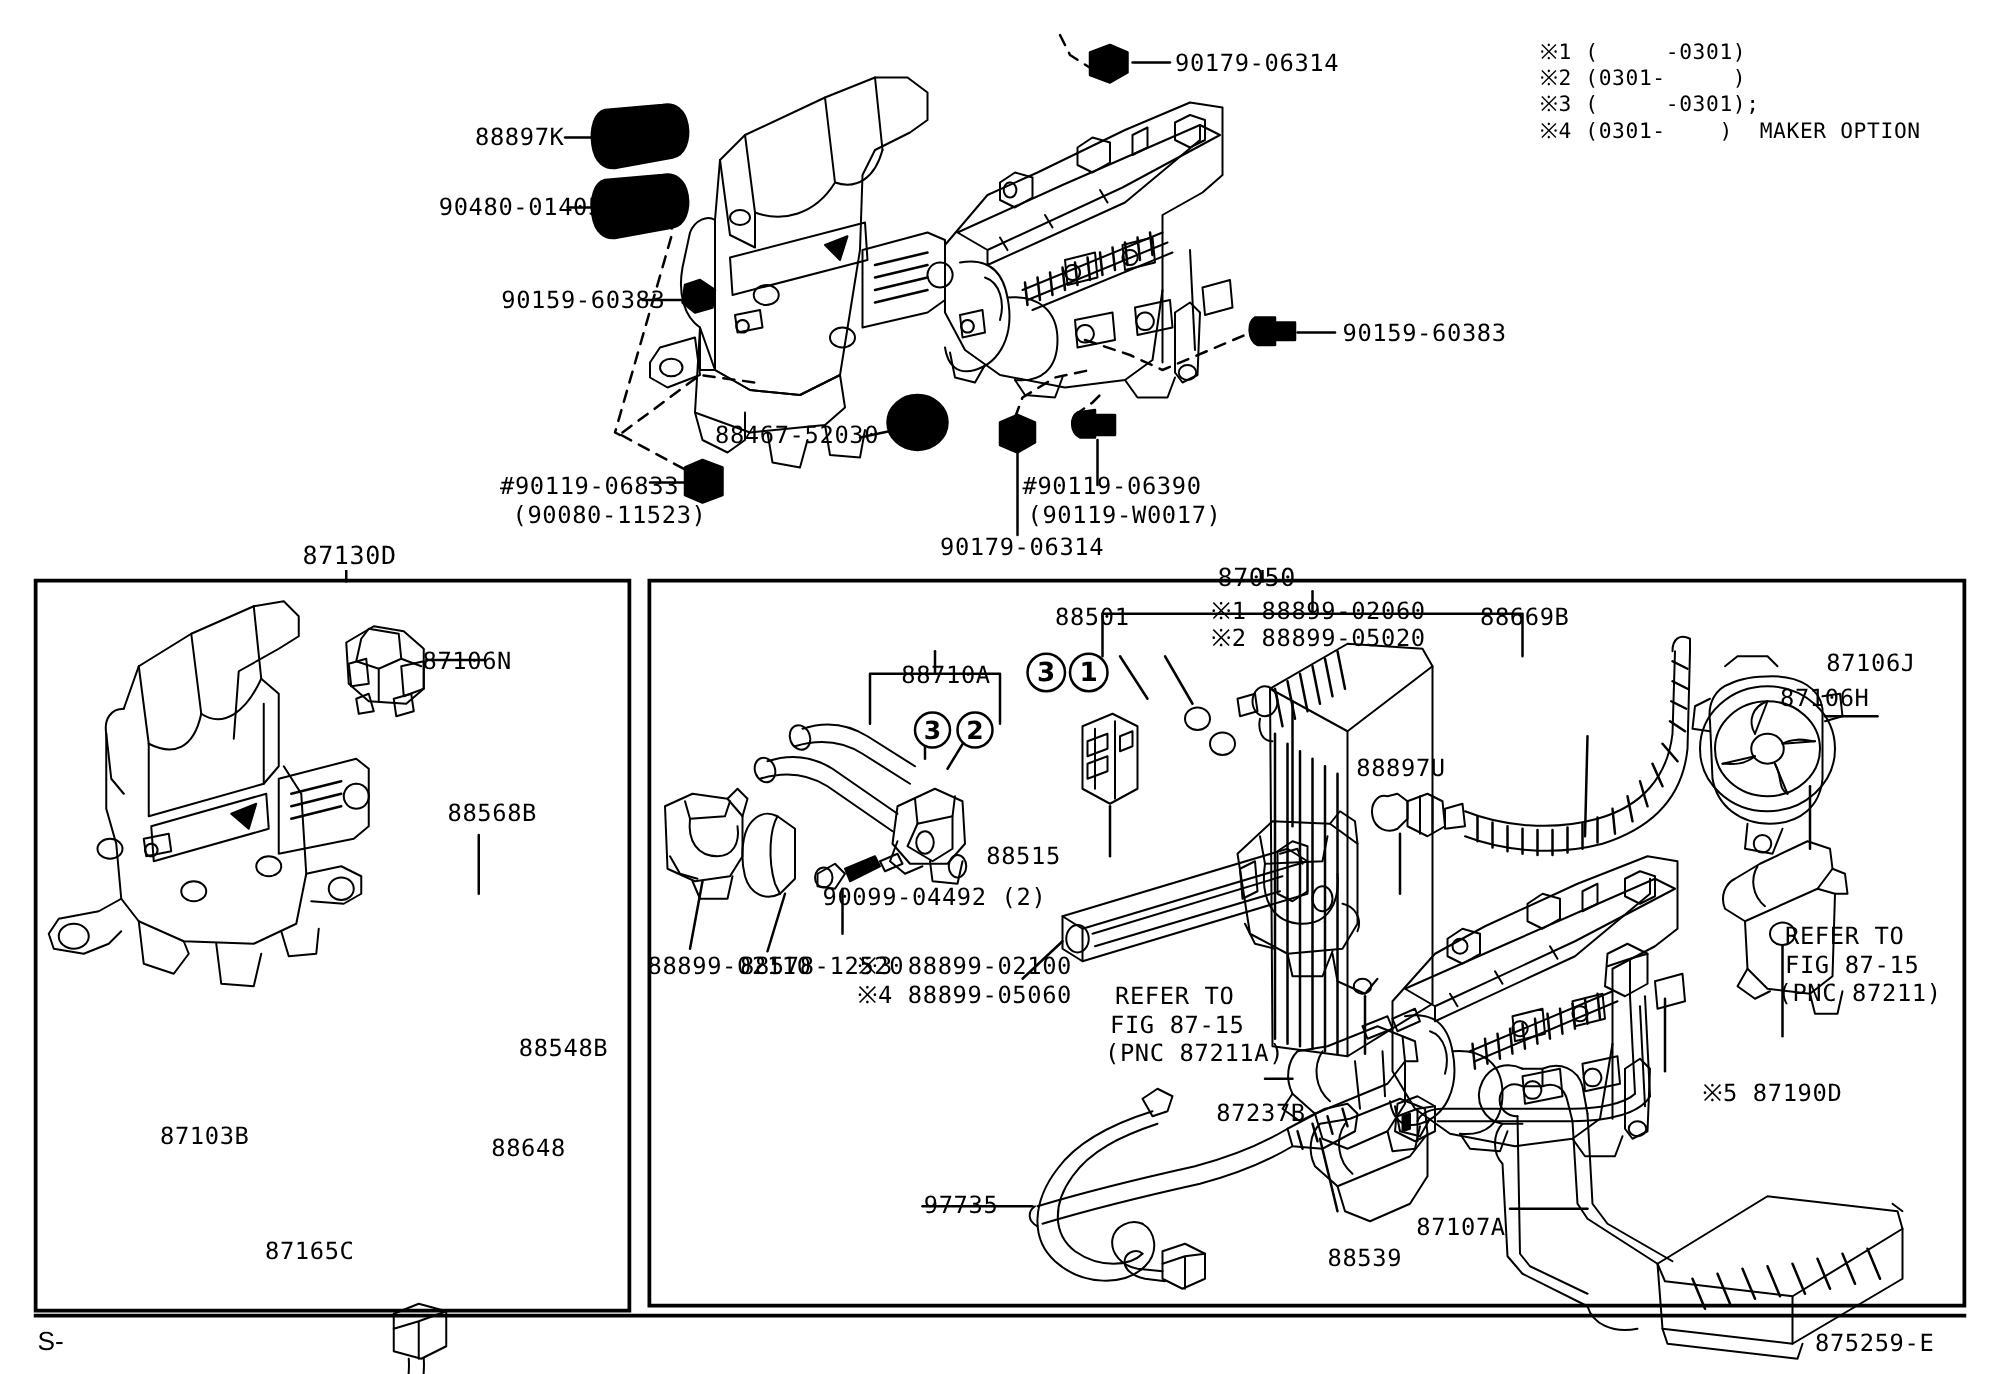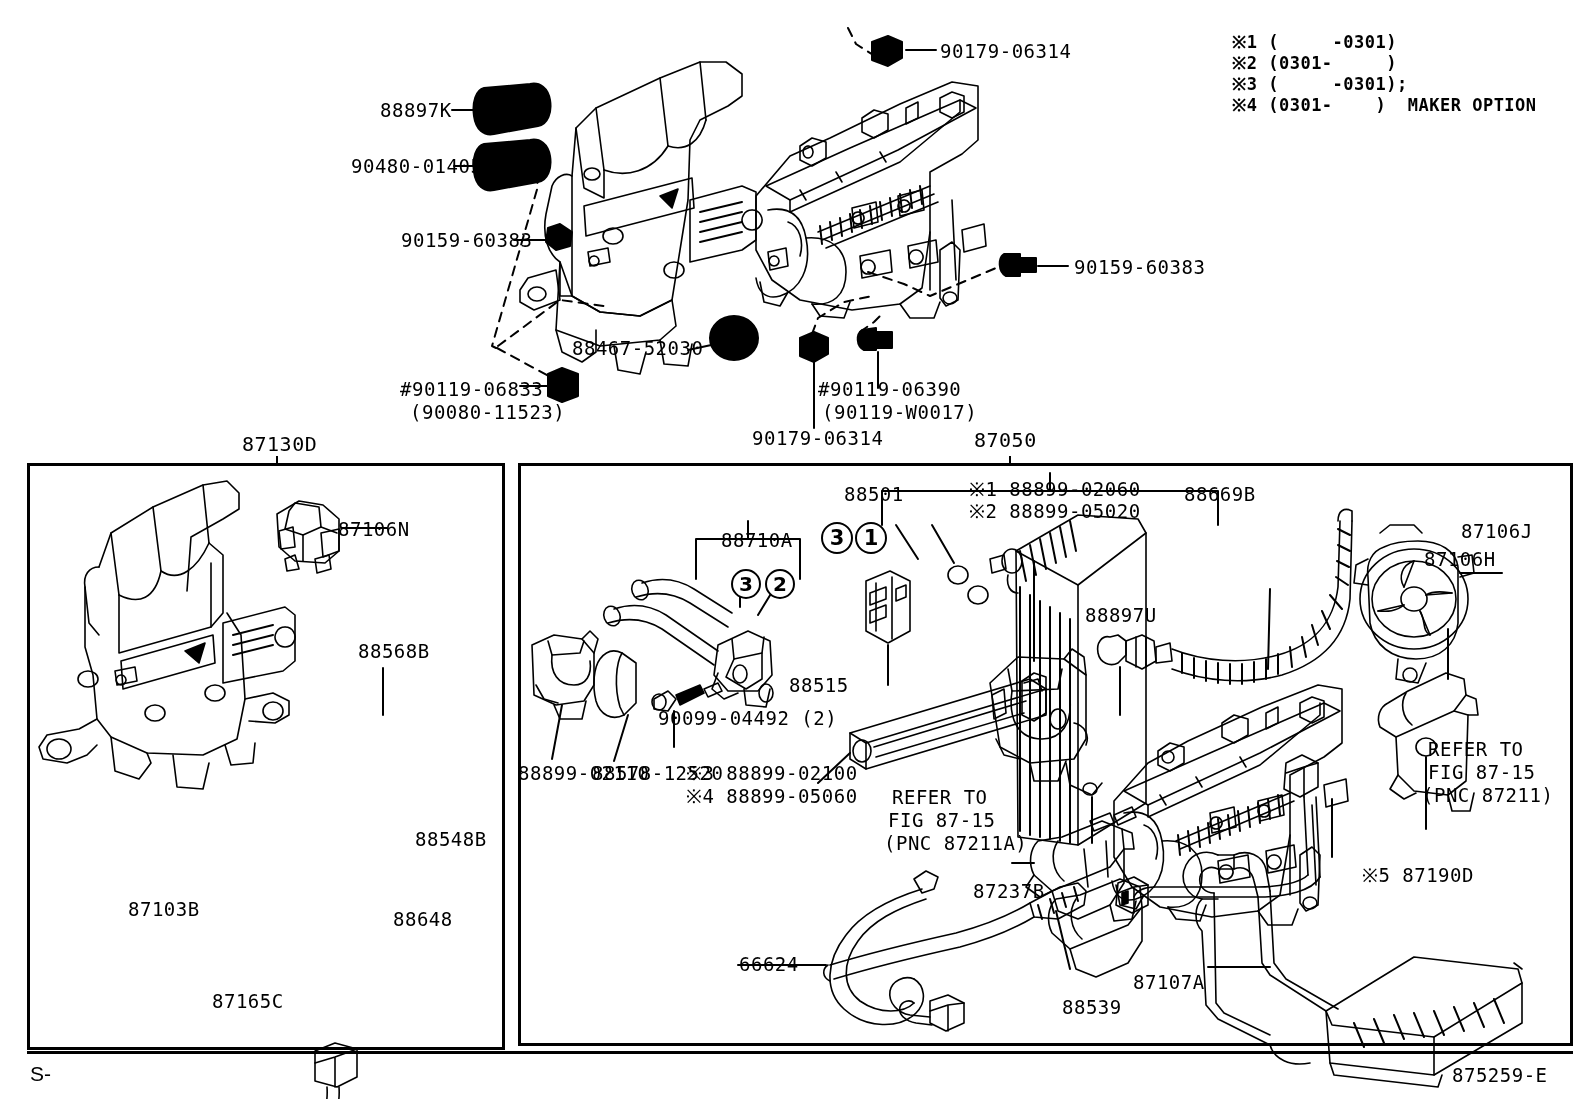--- a/index.html
+++ b/index.html
@@ -67,21 +67,21 @@
   svg.art .fill-k { fill: #000; stroke: #000; }
   svg.art .fill-w { fill: #fff; stroke: #000; }
   svg.art .thin { stroke-width: 1.6; }
   svg.art .dash { stroke-dasharray: 9 7; stroke-width: 2; }
 </style>
 </head>
 <body>
 
 <div id="sheet">
 
-  <div style="position:absolute; left:1232px; top:32px; width:340px;font-weight:bold;">
+  <div style="position:absolute; left:1232px; top:32px; width:340px;">
     <div class="lbl sm" style="position:relative;">※1 (     -0301)</div>
     <div class="lbl sm" style="position:relative;">※2 (0301-     )</div>
     <div class="lbl sm" style="position:relative;">※3 (     -0301);</div>
     <div class="lbl sm" style="position:relative;">※4 (0301-    )  MAKER OPTION</div>
   </div>
 
   <svg class="art" style="left:0; top:0;" width="1592" height="460" viewBox="0 0 1592 460">
 
     <path d="M572,176 L576,128 L596,108 L660,78 L700,62 L726,62 L742,74
              L742,96 L728,106 L700,120 L690,140 L688,200 L680,250 L672,300
@@ -333,21 +333,21 @@
     <line x1="226" y1="944" x2="226" y2="1002"></line>
   </svg>
 
   <div class="lbl" style="left:338px; top:518px;">87106N</div>
   <div class="lbl" style="left:358px; top:640px;">88568B</div>
   <div class="lbl" style="left:415px; top:828px;">88548B</div>
   <div class="lbl" style="left:393px; top:908px;">88648</div>
   <div class="lbl" style="left:128px; top:898px;">87103B</div>
   <div class="lbl" style="left:212px; top:990px;">87165C</div>
 
-  <div class="lbl big" style="left:974px; top:429px;">87050</div>
+  <div class="lbl big" style="left:974px; top:451px;">87050</div>
   <div class="ln v" style="left:1009px; top:456px; height:10px;"></div>
 
   <div class="panel" style="left:518px; top:463px; width:1055px; height:583px;"></div>
 
   <svg class="art" style="left:518px; top:463px;" width="1055" height="583" viewBox="0 0 1055 583">
 
     <path d="M14,182 L36,172 L64,176 L76,190 L76,222 L66,238 L38,242
              L16,232 Z" class="thin"></path>
     <path d="M30,178 L34,192 L62,190 L66,178" class="thin"></path>
     <path d="M34,192 C32,210 40,222 56,222 C68,222 74,212 72,198" class="thin"></path>
@@ -623,21 +623,21 @@
   <div class="lbl" style="left:518px; top:762px;">88899-02110</div>
   <div class="lbl" style="left:686px; top:762px;">※3 88899-02100</div>
   <div class="lbl" style="left:686px; top:785px;">※4 88899-05060</div>
   <div class="lbl" style="left:969px; top:478px;">※1 88899-02060</div>
   <div class="lbl" style="left:969px; top:500px;">※2 88899-05020</div>
   <div class="lbl" style="left:1184px; top:483px;">88669B</div>
   <div class="lbl" style="left:1085px; top:604px;">88897U</div>
   <div class="lbl" style="left:1461px; top:520px;">87106J</div>
   <div class="lbl" style="left:1424px; top:548px;">87106H</div>
   <div class="lbl" style="left:973px; top:880px;">87237B</div>
-  <div class="lbl" style="left:739px; top:953px;">66624</div>
+  <div class="lbl" style="left:739px; top:953px;">97735</div>
   <div class="lbl" style="left:1062px; top:996px;">88539</div>
   <div class="lbl" style="left:1133px; top:971px;">87107A</div>
   <div class="lbl" style="left:1342px; top:864px;margin-left:20px;">※5 87190D</div>
 
   <div style="position:absolute; left:892px; top:786px;">
     <div class="lbl" style="position:relative;">REFER TO</div>
     <div class="lbl" style="position:relative; left:-4px;">FIG 87-15</div>
     <div class="lbl" style="position:relative; left:-8px;">(PNC 87211A)</div>
   </div>
   <div style="position:absolute; left:1428px; top:738px;">

